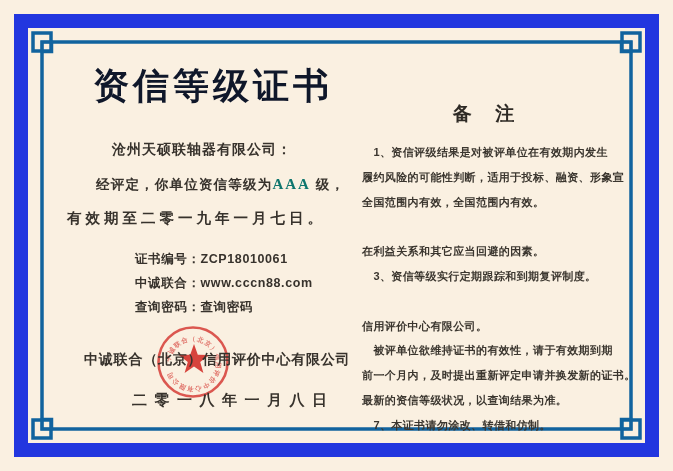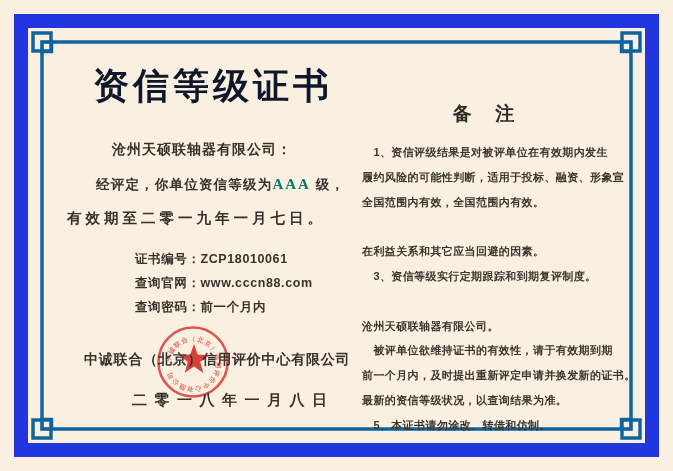--- a/index.html
+++ b/index.html
@@ -72,33 +72,33 @@
   <div class="txt cert-title">资信等级证书</div>
 
   <div class="txt company-line">沧州天硕联轴器有限公司：</div>
 
   <div class="txt rating-line"><span>经评定，你单位资信等级为</span><span class="rating-value">AAA</span><span> 级，</span></div>
 
   <div class="txt validity-line">有效期至二零一九年一月七日。</div>
 
   <div class="txt field-row f0"><span>证书编号：</span><span>ZCP18010061</span></div>
 
-  <div class="txt field-row f1"><span>查询官网：</span><span>www.cccn88.com</span></div>
+  <div class="txt field-row f1"><span>中诚联合：</span><span>www.cccn88.com</span></div>
 
-  <div class="txt field-row f2"><span>查询密码：</span><span>前一个月内</span></div>
+  <div class="txt field-row f2"><span>查询密码：</span><span>查询密码</span></div>
 
   <div class="txt issuer-line">中诚联合（北京）信用评价中心有限公司</div>
   <div class="txt date-line">二零一八年一月八日</div>
 
   <div class="txt notes-header">备 注</div>
 
   <div class="txt note-line" style="top:140px">　1、资信评级结果是对被评单位在有效期内发生</div>
   <div class="txt note-line" style="top:164.8px">履约风险的可能性判断，适用于投标、融资、形象宣</div>
   <div class="txt note-line" style="top:189.6px">全国范围内有效，全国范围内有效。</div>
   <div class="txt note-line" style="top:239.2px">在利益关系和其它应当回避的因素。</div>
   <div class="txt note-line" style="top:264px">　3、资信等级实行定期跟踪和到期复评制度。</div>
-  <div class="txt note-line" style="top:313.6px">沧州天硕联轴器有限公司。</div>
+  <div class="txt note-line" style="top:313.6px">信用评价中心有限公司。</div>
   <div class="txt note-line" style="top:338.4px">　被评单位欲维持证书的有效性，请于有效期到期</div>
   <div class="txt note-line" style="top:388px">最新的资信等级状况，以查询结果为准。</div>
   <div class="txt note-line" style="top:363.2px">前一个月内，及时提出重新评定申请并换发新的证书。</div>
-  <div class="txt note-line" style="top:412.8px">　5、本证书请勿涂改、转借和仿制。</div>
+  <div class="txt note-line" style="top:412.8px">　7、本证书请勿涂改、转借和仿制。</div>
 
 </div>
 
 </body></html>

